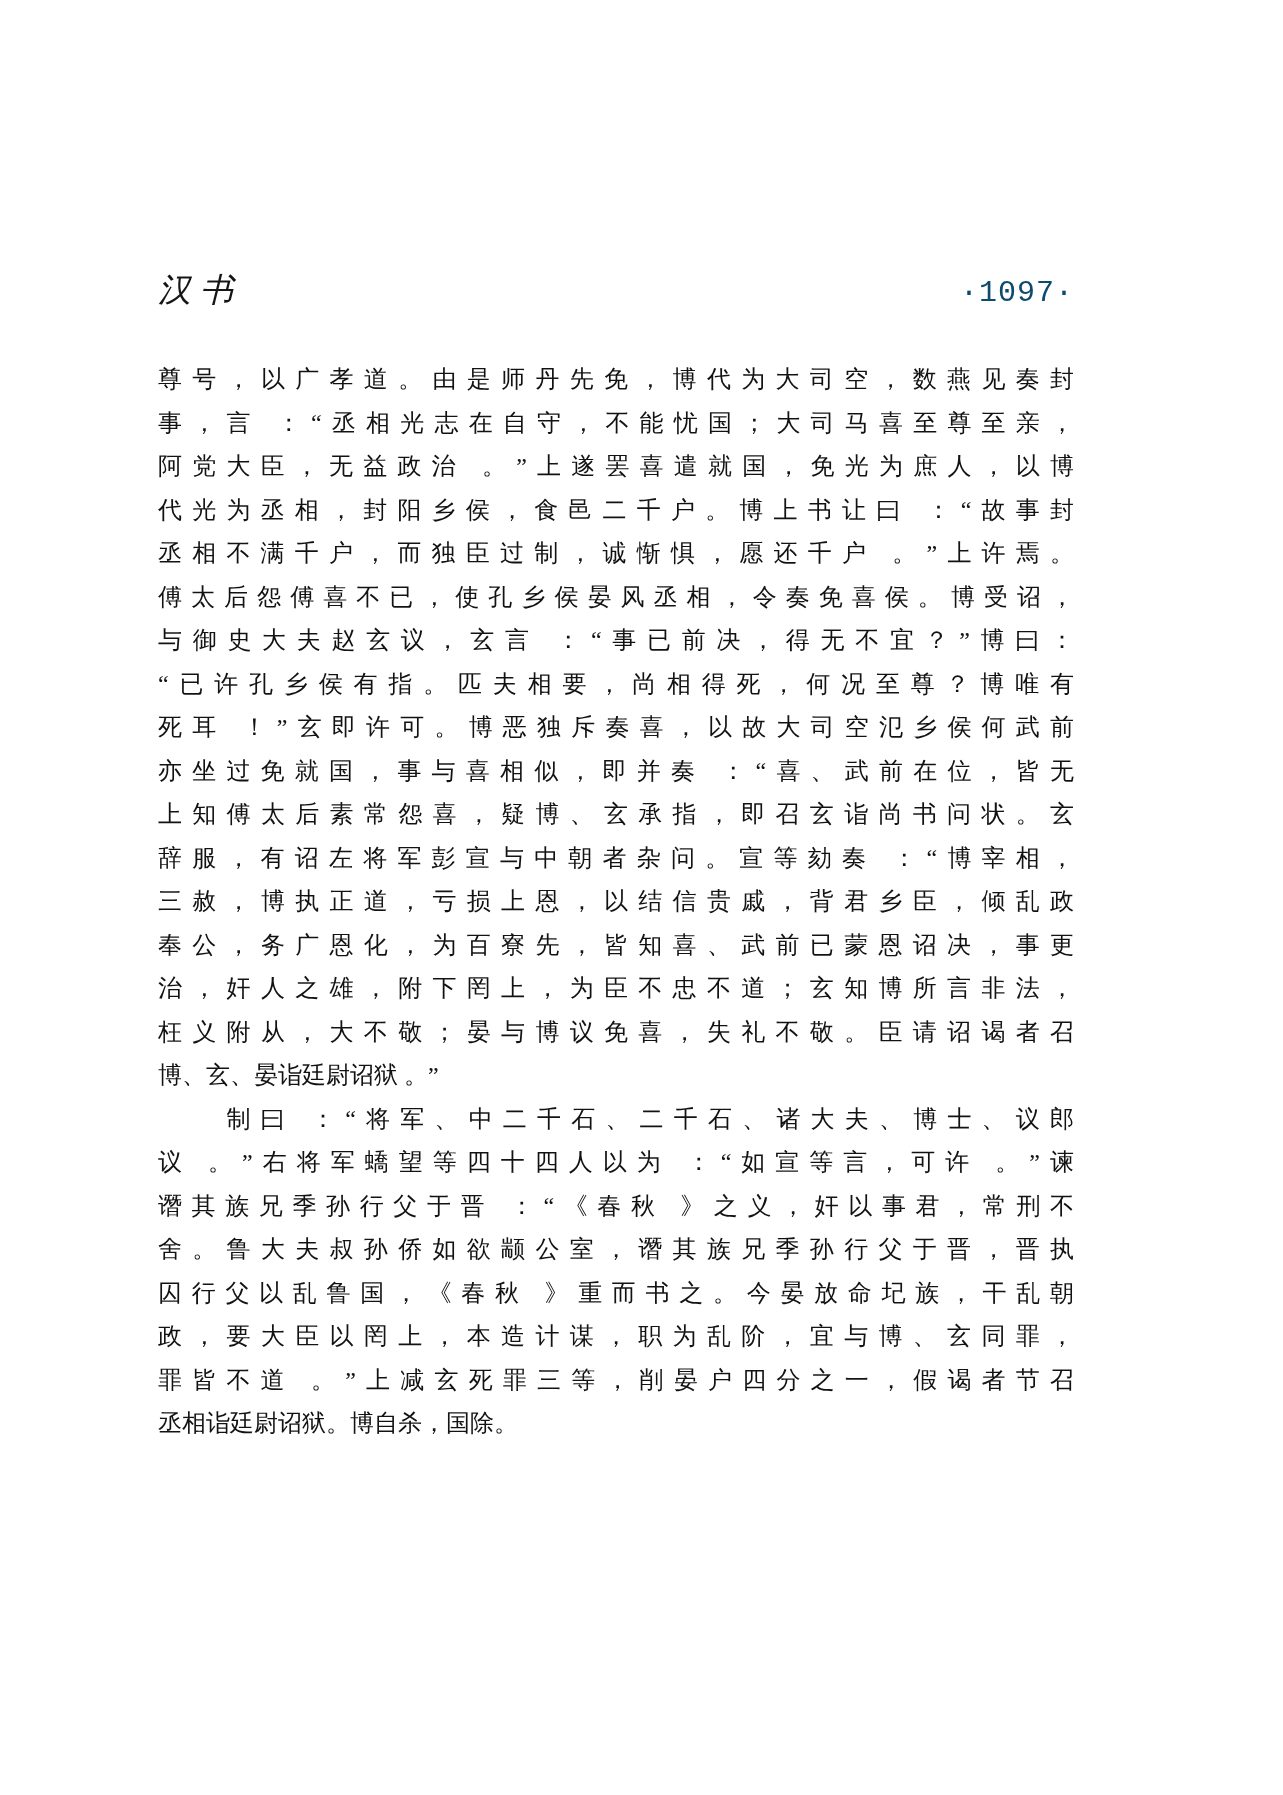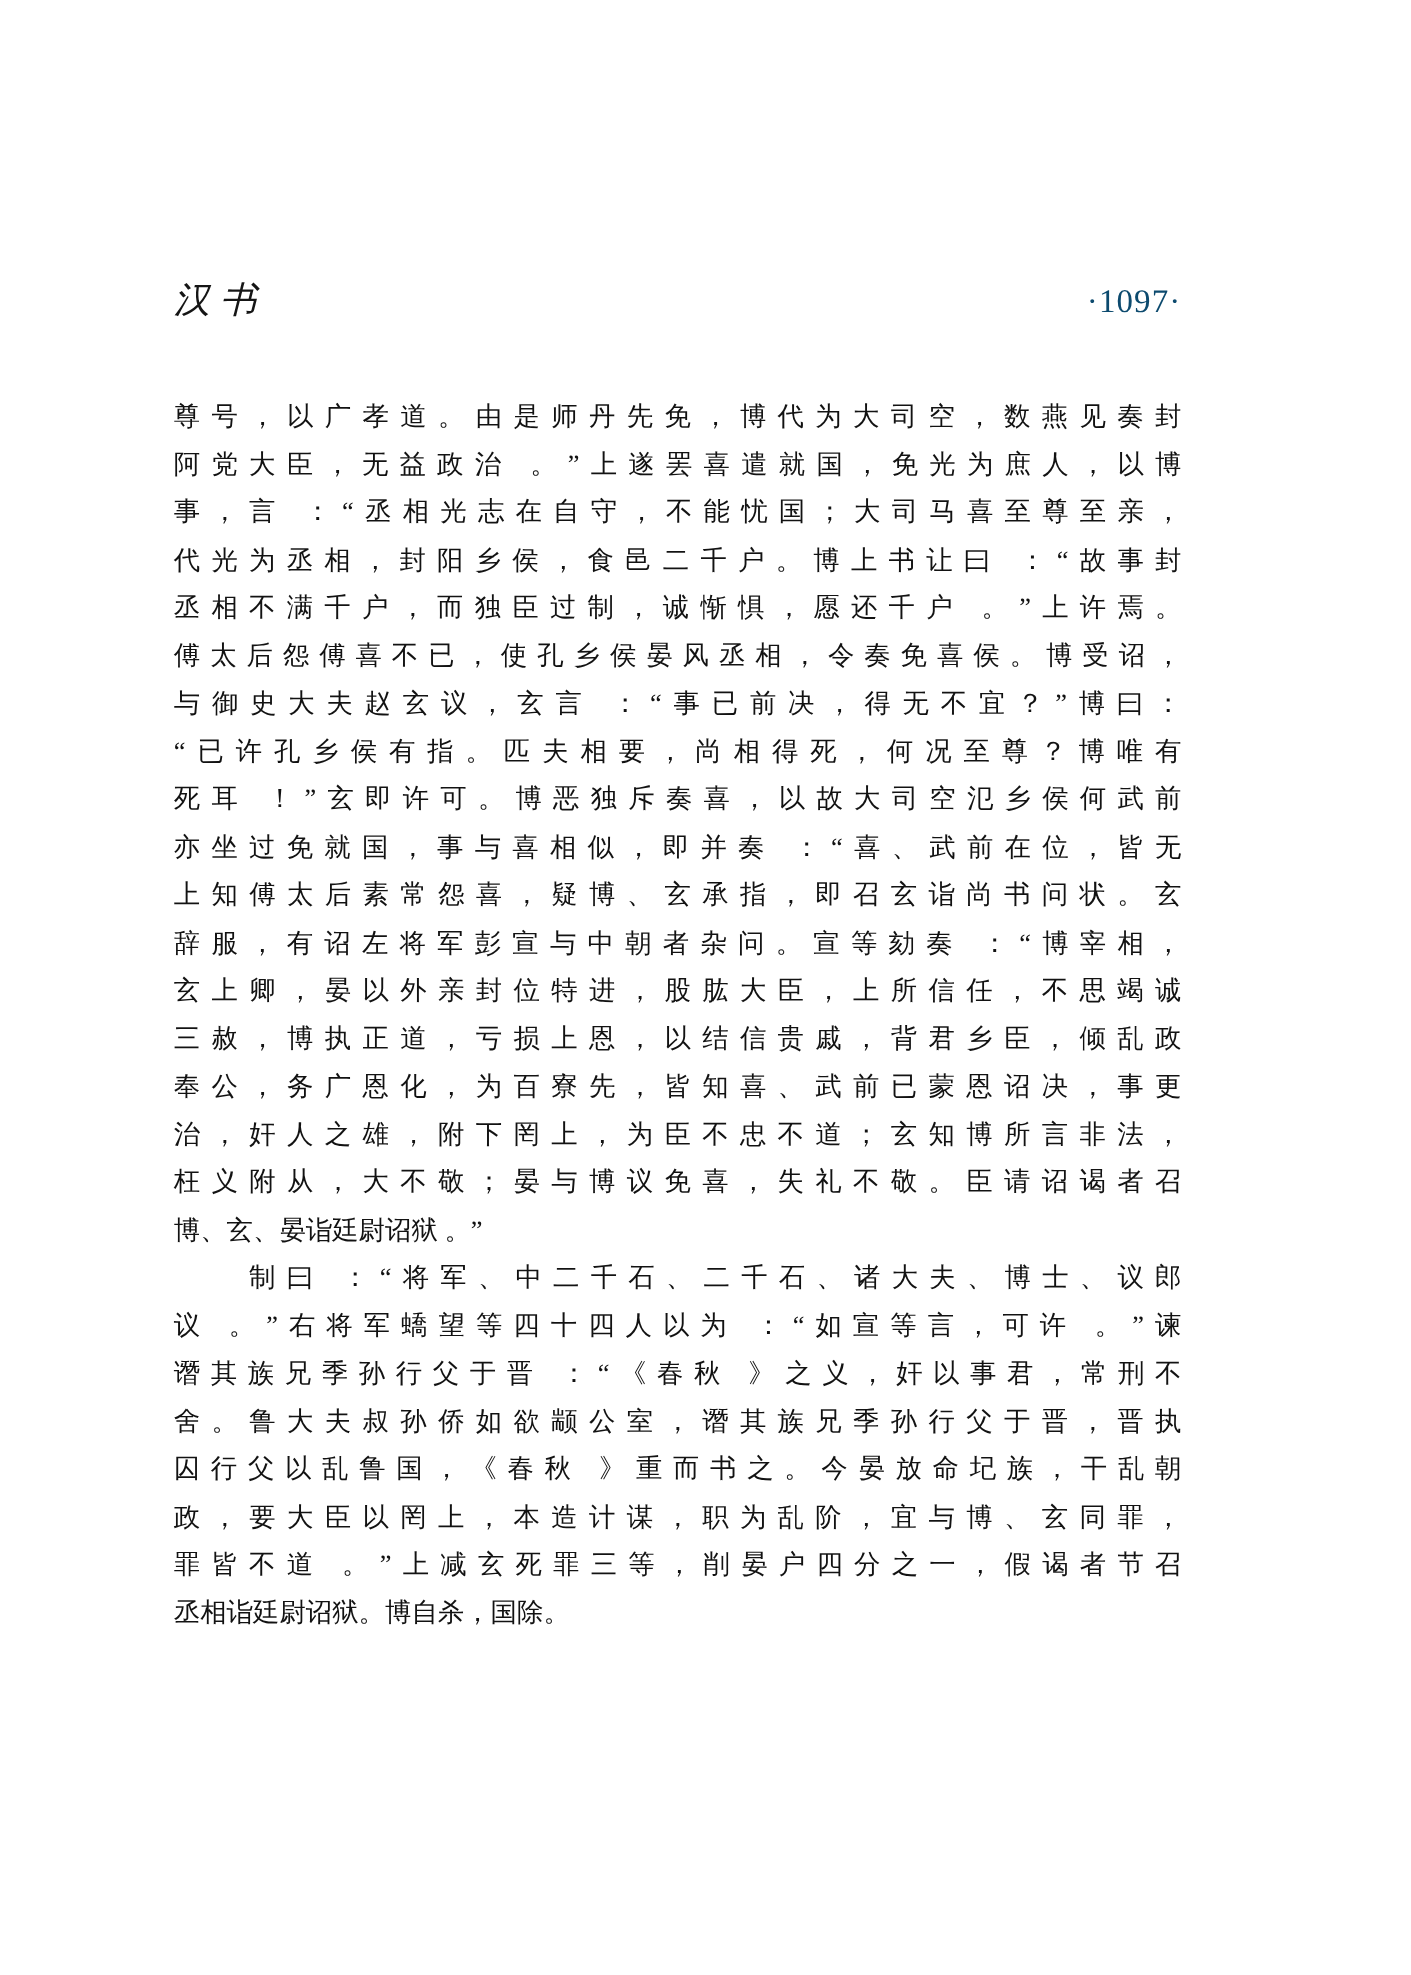--- a/index.html
+++ b/index.html
@@ -11,26 +11,27 @@
     position: relative;
     width: 1283px;
     height: 1795px;
     background: #ffffff;
     overflow: hidden;
     font-family: "Liberation Serif", "DejaVu Serif", serif;
     color: #121212;
   }
   .page-header {
     position: absolute;
-    top: 251px;
+    top: 268px;
     left: 158px;
     width: 916px;
     display: flex;
     justify-content: space-between;
     align-items: baseline;
+    font-family: Liberation Mono, monospace;
   }
   .book-title {
     font-size: 33px;
     font-style: italic;
     letter-spacing: 9px;
     color: #151515;
   }
   .page-number {
     font-size: 30px;
     letter-spacing: 1px;
@@ -64,32 +65,31 @@
 
 <div class="page">
   <header class="page-header">
     <span class="book-title">汉书</span>
     <span class="page-number">·1097·</span>
   </header>
 
   <main class="page-body">
     <div id="paragraphs">
         <div class="text-line">尊号，以广孝道。由是师丹先免，博代为大司空，数燕见奏封</div>
+        <div class="text-line">事，言 ：“丞相光志在自守，不能忧国；大司马喜至尊至亲，</div>
         <div class="text-line">阿党大臣，无益政治 。”上遂罢喜遣就国，免光为庶人，以博</div>
-        <div class="text-line">事，言 ：“丞相光志在自守，不能忧国；大司马喜至尊至亲，</div>
         <div class="text-line">代光为丞相，封阳乡侯，食邑二千户。博上书让曰 ：“故事封</div>
         <div class="text-line">丞相不满千户，而独臣过制，诚惭惧，愿还千户 。”上许焉。</div>
         <div class="text-line">傅太后怨傅喜不已，使孔乡侯晏风丞相，令奏免喜侯。博受诏，</div>
         <div class="text-line">与御史大夫赵玄议，玄言 ：“事已前决，得无不宜？”博曰：</div>
         <div class="text-line">“已许孔乡侯有指。匹夫相要，尚相得死，何况至尊？博唯有</div>
         <div class="text-line">死耳 ！”玄即许可。博恶独斥奏喜，以故大司空氾乡侯何武前</div>
         <div class="text-line">亦坐过免就国，事与喜相似，即并奏 ：“喜、武前在位，皆无</div>
         <div class="text-line">上知傅太后素常怨喜，疑博、玄承指，即召玄诣尚书问状。玄</div>
         <div class="text-line">辞服，有诏左将军彭宣与中朝者杂问。宣等劾奏 ：“博宰相，</div>
-        <div class="text-line">玄上卿，晏以外亲封位特进，股肱大臣，上所信任，不思竭诚</div>
         <div class="text-line">三赦，博执正道，亏损上恩，以结信贵戚，背君乡臣，倾乱政</div>
         <div class="text-line">奉公，务广恩化，为百寮先，皆知喜、武前已蒙恩诏决，事更</div>
         <div class="text-line">治，奸人之雄，附下罔上，为臣不忠不道；玄知博所言非法，</div>
         <div class="text-line">枉义附从，大不敬；晏与博议免喜，失礼不敬。臣请诏谒者召</div>
         <div class="text-line para-end">博、玄、晏诣廷尉诏狱 。”</div>
         <div class="text-line">　　制曰 ：“将军、中二千石、二千石、诸大夫、博士、议郎</div>
         <div class="text-line">议 。”右将军蟜望等四十四人以为 ：“如宣等言，可许 。”谏</div>
         <div class="text-line">谮其族兄季孙行父于晋 ：“《春秋 》之义，奸以事君，常刑不</div>
         <div class="text-line">舍。鲁大夫叔孙侨如欲颛公室，谮其族兄季孙行父于晋，晋执</div>
         <div class="text-line">囚行父以乱鲁国，《春秋 》重而书之。今晏放命圮族，干乱朝</div>

